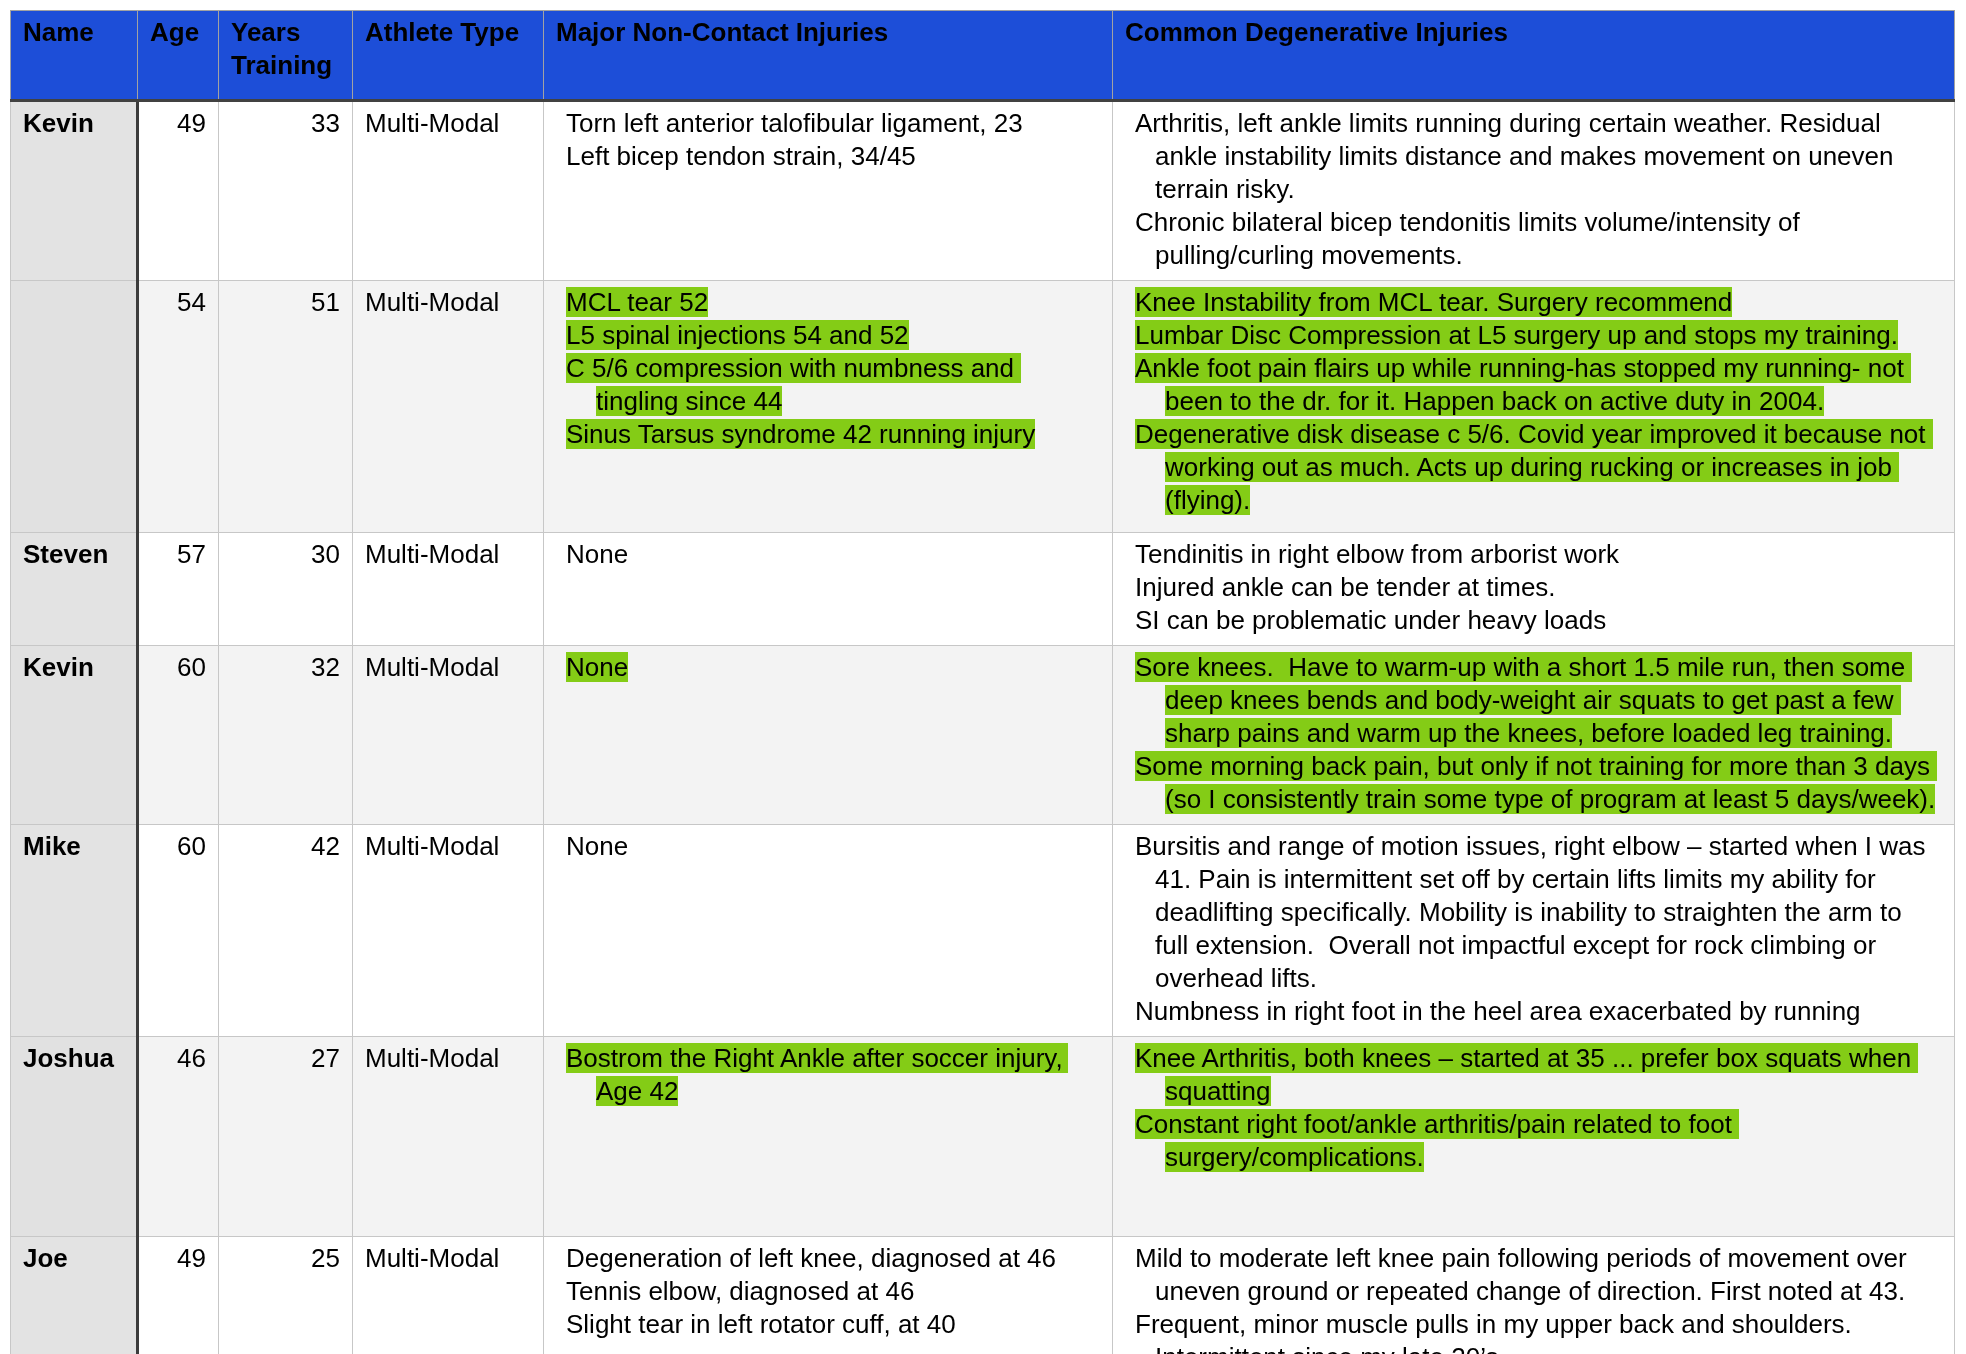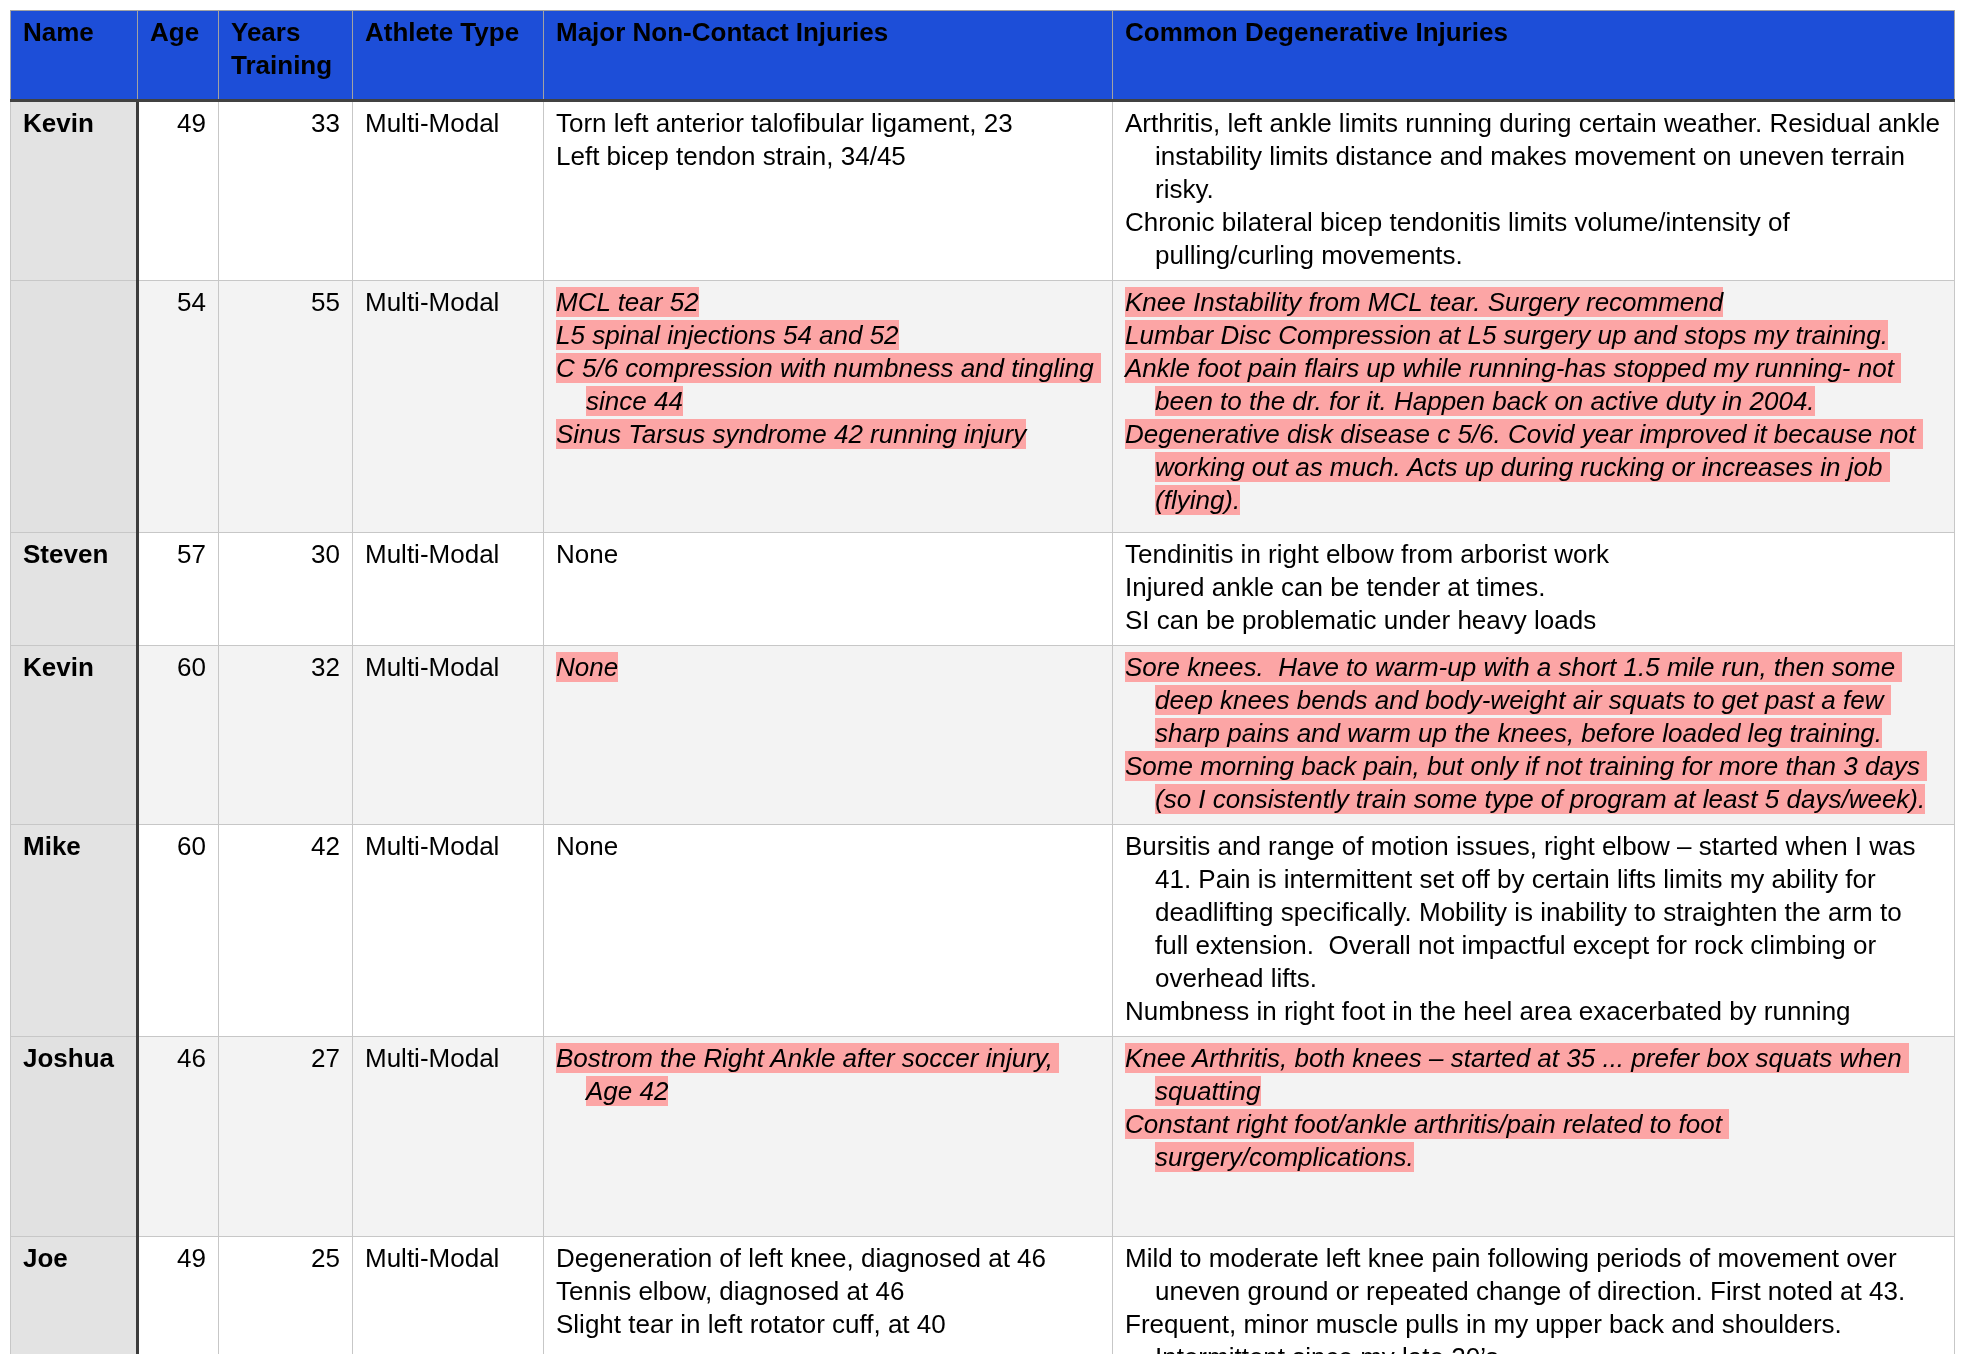--- a/index.html
+++ b/index.html
@@ -44,26 +44,25 @@
   
   tr.alt td { background: #f3f3f3; }
   tr.alt td.name-cell { background: #e1e1e1; }
   
   td.age-cell, td.years-cell { text-align: right; }
   
   .entry {
     padding-left: 30px;
     text-indent: -30px;
   }
-  .entry span { white-space: pre-wrap; }
+  .entry span { white-space: pre-wrap; margin-left: 10px; }
   
   tr.alt td.injuries .entry span {
-    background: #fca5a5;
+    background: #84cc16;
     box-decoration-break: clone;
-    font-style: italic;
     -webkit-box-decoration-break: clone;
   }
   
   tr.r0 { height: 172px; }
   tr.r1 { height: 252px; }
   tr.r2 { height: 113px; }
   tr.r3 { height: 175px; }
   tr.r4 { height: 205px; }
   tr.r5 { height: 200px; }
   tr.r6 { height: 166px; }
@@ -104,21 +103,21 @@
         </td>
         <td class="injuries common-cell">
           <div class="entry"><span>Arthritis, left ankle limits running during certain weather. Residual ankle instability limits distance and makes movement on uneven terrain risky.</span></div>
           <div class="entry"><span>Chronic bilateral bicep tendonitis limits volume/intensity of pulling/curling movements.</span></div>
         </td>
       </tr>
 
       <tr class="r1 alt">
         <td class="name-cell"></td>
         <td class="age-cell">54</td>
-        <td class="years-cell">55</td>
+        <td class="years-cell">51</td>
         <td class="type-cell">Multi-Modal</td>
         <td class="injuries major-cell">
           <div class="entry"><span>MCL tear 52</span></div>
           <div class="entry"><span>L5 spinal injections 54 and 52</span></div>
           <div class="entry"><span>C 5/6 compression with numbness and tingling since 44</span></div>
           <div class="entry"><span>Sinus Tarsus syndrome 42 running injury</span></div>
         </td>
         <td class="injuries common-cell">
           <div class="entry"><span>Knee Instability from MCL tear. Surgery recommend</span></div>
           <div class="entry"><span>Lumbar Disc Compression at L5 surgery up and stops my training.</span></div>

